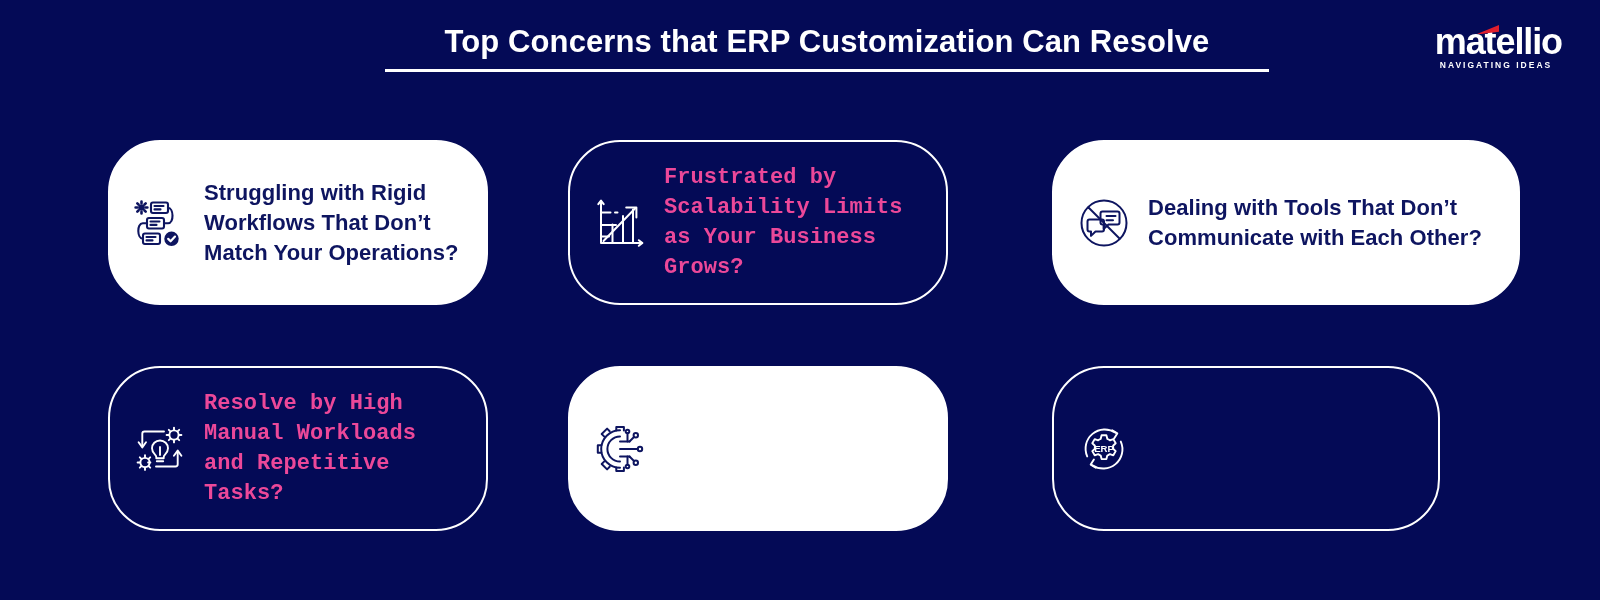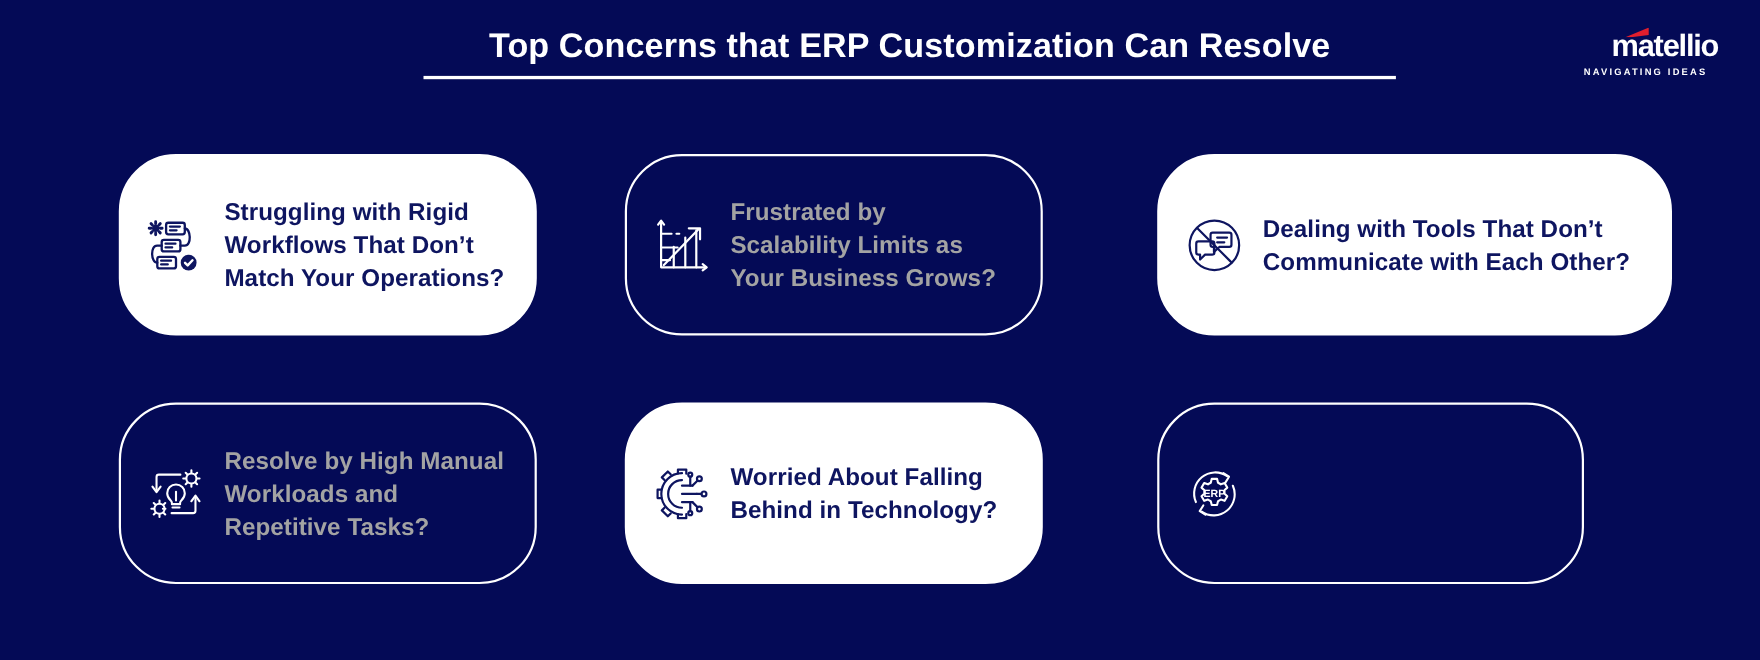--- a/index.html
+++ b/index.html
@@ -22,21 +22,21 @@
     letter-spacing:0.1px; line-height:40px; white-space:nowrap;
   }
   .title-rule {
     margin-top:7px; width:884px; height:3px; background:#ffffff;
   }
 
   
   .logo { position:absolute; right:38px; top:26px; width:132px; height:46px; }
   .logo-mark { position:relative; width:132px; height:32px; }
   .logo-word {
-    color:#ffffff; font-size:28px; font-weight:700;
+    color:#ffffff; font-size:36px; font-weight:700;
     letter-spacing:-1.1px; line-height:32px; text-align:right;
   }
   .logo-swoosh {
     position:absolute; left:47px; top:-1px; width:22px; height:9px;
     background:#E01E2D;
     clip-path:polygon(0% 100%, 100% 0%, 100% 75%, 18% 100%);
   }
   .logo-tag {
     margin-top:2px; color:#ffffff; font-size:8.5px; font-weight:700;
     letter-spacing:2.0px; text-align:center; line-height:11px;
@@ -52,21 +52,21 @@
   }
   .card.light { background:#ffffff; border:2px solid #ffffff; }
   .card.dark  { background:#040A56; border:2px solid #ffffff; }
 
   .card-icon { flex:0 0 auto; width:56px; height:56px; display:block; }
   .card-text {
     font-size:22px; font-weight:700; line-height:30px;
     letter-spacing:0.05px;
   }
   .card.light .card-text { color:#0E1560; }
-  .card.dark  .card-text { color:#a3a3a3; }
+  .card.dark  .card-text { color:#ec4899;font-family:Liberation Mono, monospace; }
 
   
   .c0 { left:108px;  top:140px; }
   .c1 { left:568px;  top:140px; }
   .c2 { left:1052px; top:140px; width:468px; }
   .c3 { left:108px;  top:366px; }
   .c4 { left:568px;  top:366px; }
   .c5 { left:1052px; top:366px; width:388px; }
 </style>
 </head>
@@ -174,21 +174,20 @@
           <path d="M41.5 28h4"></path>
           <circle cx="43.8" cy="14.2" r="2.2"></circle>
           <circle cx="43.8" cy="41.8" r="2.2"></circle>
           <circle cx="48" cy="28" r="2.2"></circle>
           <circle cx="35.5" cy="10.5" r="1.8"></circle>
           <path d="M35.5 12.3v8.2"></path>
           <circle cx="35.5" cy="45.5" r="1.8"></circle>
           <path d="M35.5 43.7v-8.2"></path>
         </svg>
       </span>
-      <span class="card-text">Worried About Falling Behind in Technology?</span>
     </div>
 
     <div class="card dark c5">
       <span class="card-icon">
         <svg viewBox="0 0 56 56" width="56" height="56" fill="none" stroke="#ffffff" stroke-width="1.9" stroke-linecap="round" stroke-linejoin="round">
           <path d="M11.2 35.4A19.2 19.2 0 0139.6 11.8"></path>
           <path d="M44.8 20.6a19.2 19.2 0 01-28.4 23.6"></path>
           <path d="M36.2 9.2l5.1 3.2-3.2 5.1"></path>
           <path d="M19.8 46.8l-5.1-3.2 3.2-5.1"></path>
           <path d="M30.4 14.3h-4.8l-.9 3.5a11 11 0 00-2.6 1.5l-3.4-1.2-2.4 4.2 2.6 2.4a11 11 0 000 3l-2.6 2.4 2.4 4.2 3.4-1.2a11 11 0 002.6 1.5l.9 3.5h4.8l.9-3.5a11 11 0 002.6-1.5l3.4 1.2 2.4-4.2-2.6-2.4a11 11 0 000-3l2.6-2.4-2.4-4.2-3.4 1.2a11 11 0 00-2.6-1.5z"></path>

